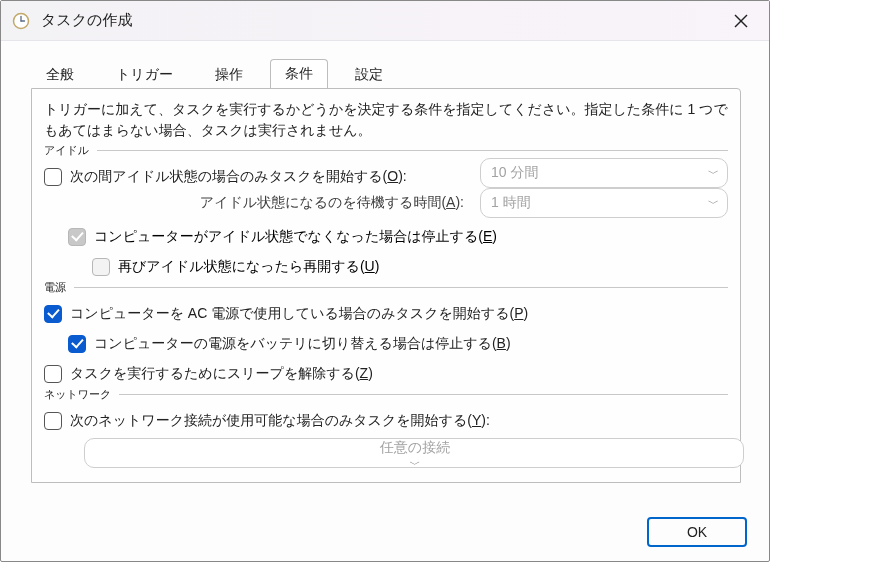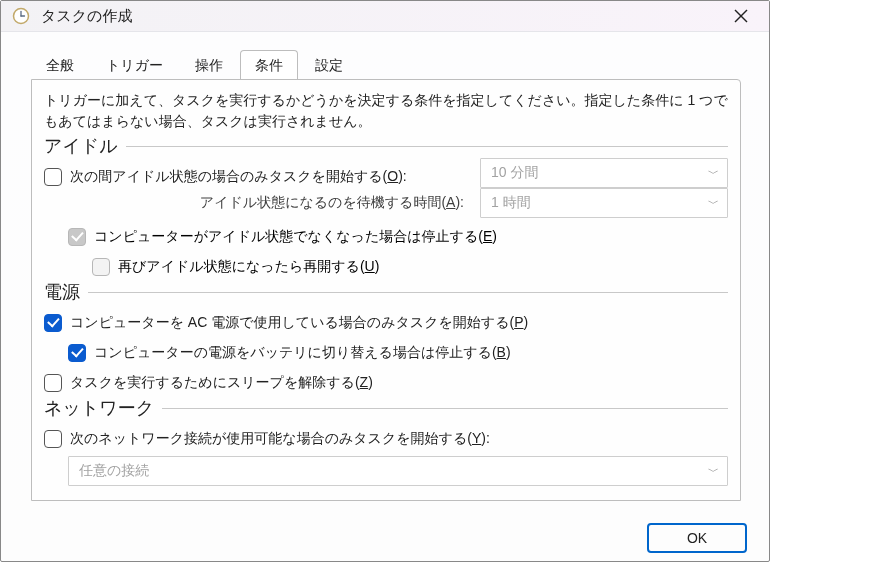--- a/index.html
+++ b/index.html
@@ -39,50 +39,52 @@
   }
   .body {
     flex: 1;
     padding: 18px 28px 12px 30px;
     display: flex; flex-direction: column;
   }
   .tabs {
     display: flex;
     height: 30px;
     border-bottom: 1px solid transparent;
+    gap: 10px;
   }
   .tab {
     padding: 4px 14px 4px 14px;
     color: #222;
     cursor: pointer;
     border: 1px solid transparent;
     border-bottom: none;
     border-radius: 4px 4px 0 0;
     margin-right: 2px;
     line-height: 20px;
   }
   .tab.active {
     border-color: #bdbdbd;
     background: #fff;
     position: relative;
     z-index: 2;
+    font-family: Liberation Serif, serif;
   }
   .tab-content {
     border: 1px solid #bdbdbd;
     border-radius: 0 4px 0 0;
     margin-top: -1px;
     padding: 10px 12px 14px 12px;
     background: #fefefe;
   }
   .desc { color: #222; line-height: 1.5; margin-bottom: 0px; }
   .group-header {
     display: flex; align-items: center;
     margin-top: 2px;
     color: #222;
-    font-size: 18px;
+    font-size: 11px;
   }
   .group-header .hline {
     flex: 1; height: 1px; background: #c8c8c8; margin-left: 8px;
   }
   .row {
     display: flex; align-items: center;
     min-height: 30px;
   }
   .chk {
     display: inline-flex; align-items: center;
@@ -119,21 +121,21 @@
   }
   .chk.disabled.checked .box::after {
     border-color: #fff;
   }
   .lbl { color: #222; }
   .lbl.disabled { color: #404040; }
   .u { text-decoration: underline; }
   .combo {
     height: 30px;
     border: 1px solid #cecece;
-    border-radius: 1px;
+    border-radius: 10px;
     display: flex; align-items: center;
     justify-content: space-between;
     padding: 0 8px 0 10px;
     background: #fff;
     color: #a2a2a2;
     font-size: 14px;
     width: 248px;
     flex-shrink: 0;
   }
   .combo.full { width: 100%; }
@@ -279,21 +281,21 @@
 
       <div class="row">
         <label class="chk">
 
           <span class="box"></span>
           <span class="lbl"><span>次のネットワーク接続が使用可能な場合のみタスクを開始する(</span><span class="u">Y</span><span>):</span></span>
         </label>
       </div>
 
       <div class="row" style="margin-top:6px;">
-        <div class="combo full" style="margin-left:24px;width:calc(100% - 24px);">
+        <div class="combo full" style="margin-left:40px;width:calc(100% - 24px);flex-direction:column;">
           <span>任意の接続</span>
           <span class="combo-arrow">﹀</span>
         </div>
       </div>
 
     </div>
 
     <div class="spacerv"></div>
   </div>
 

